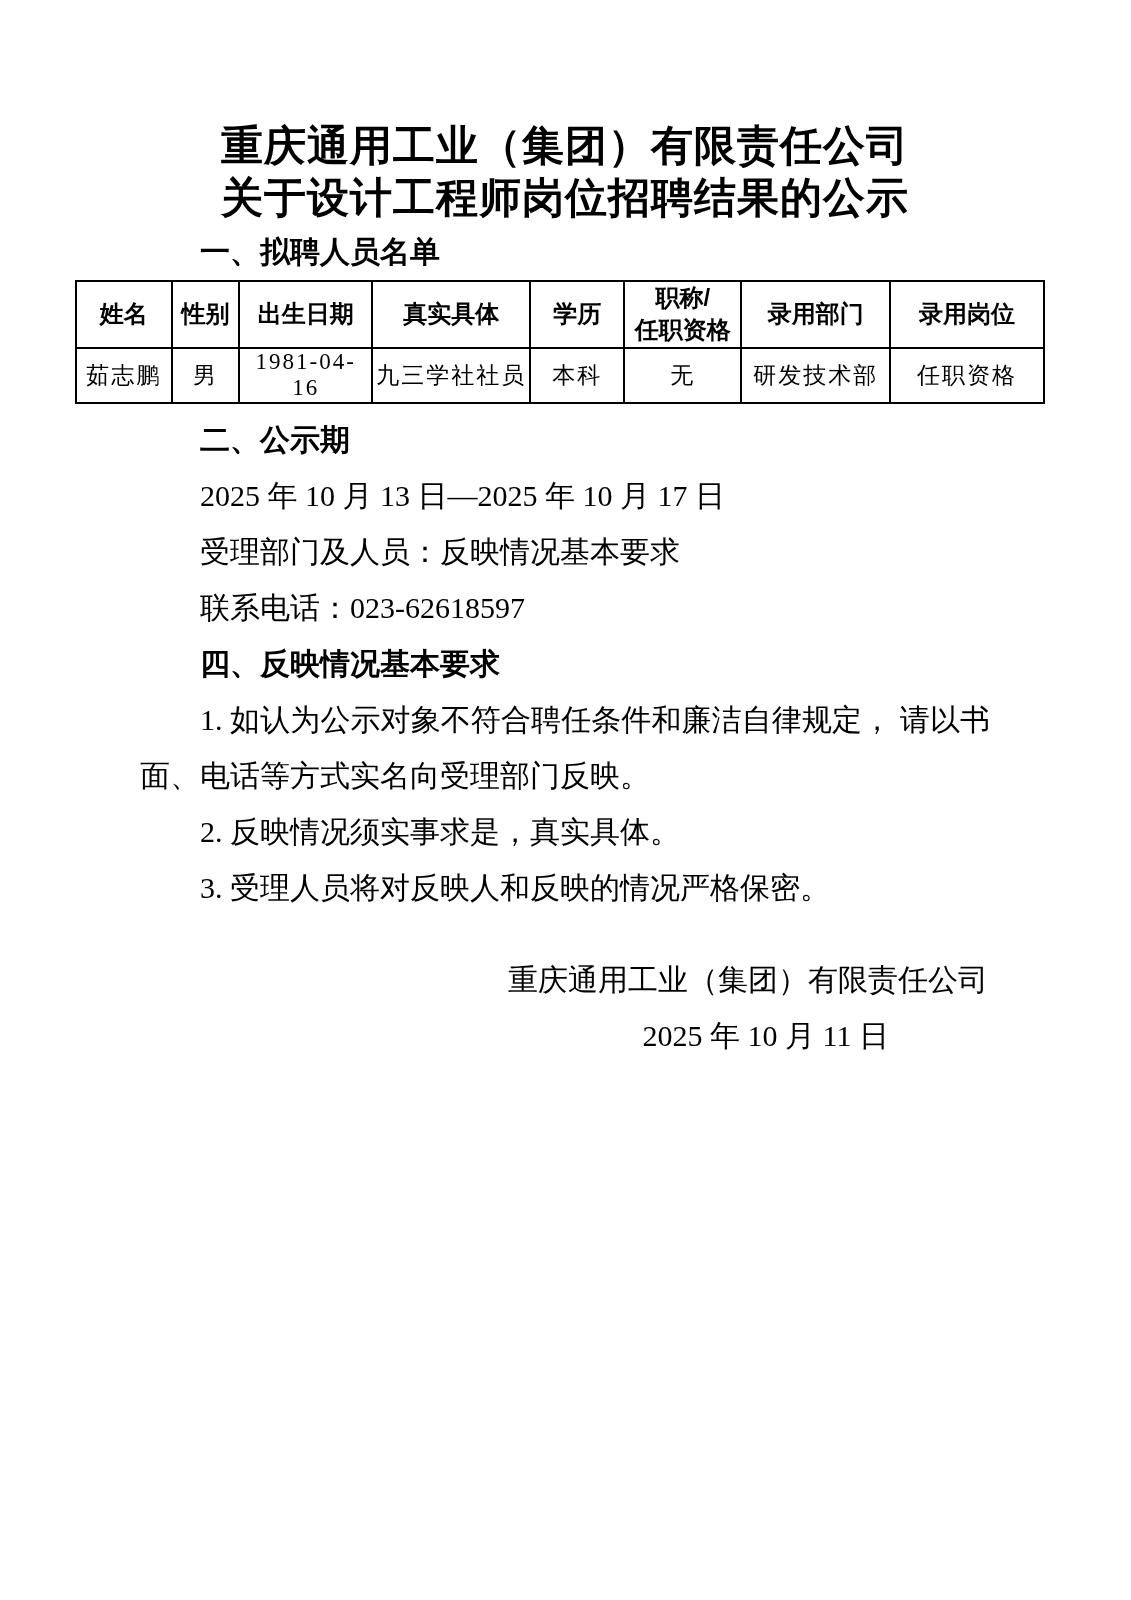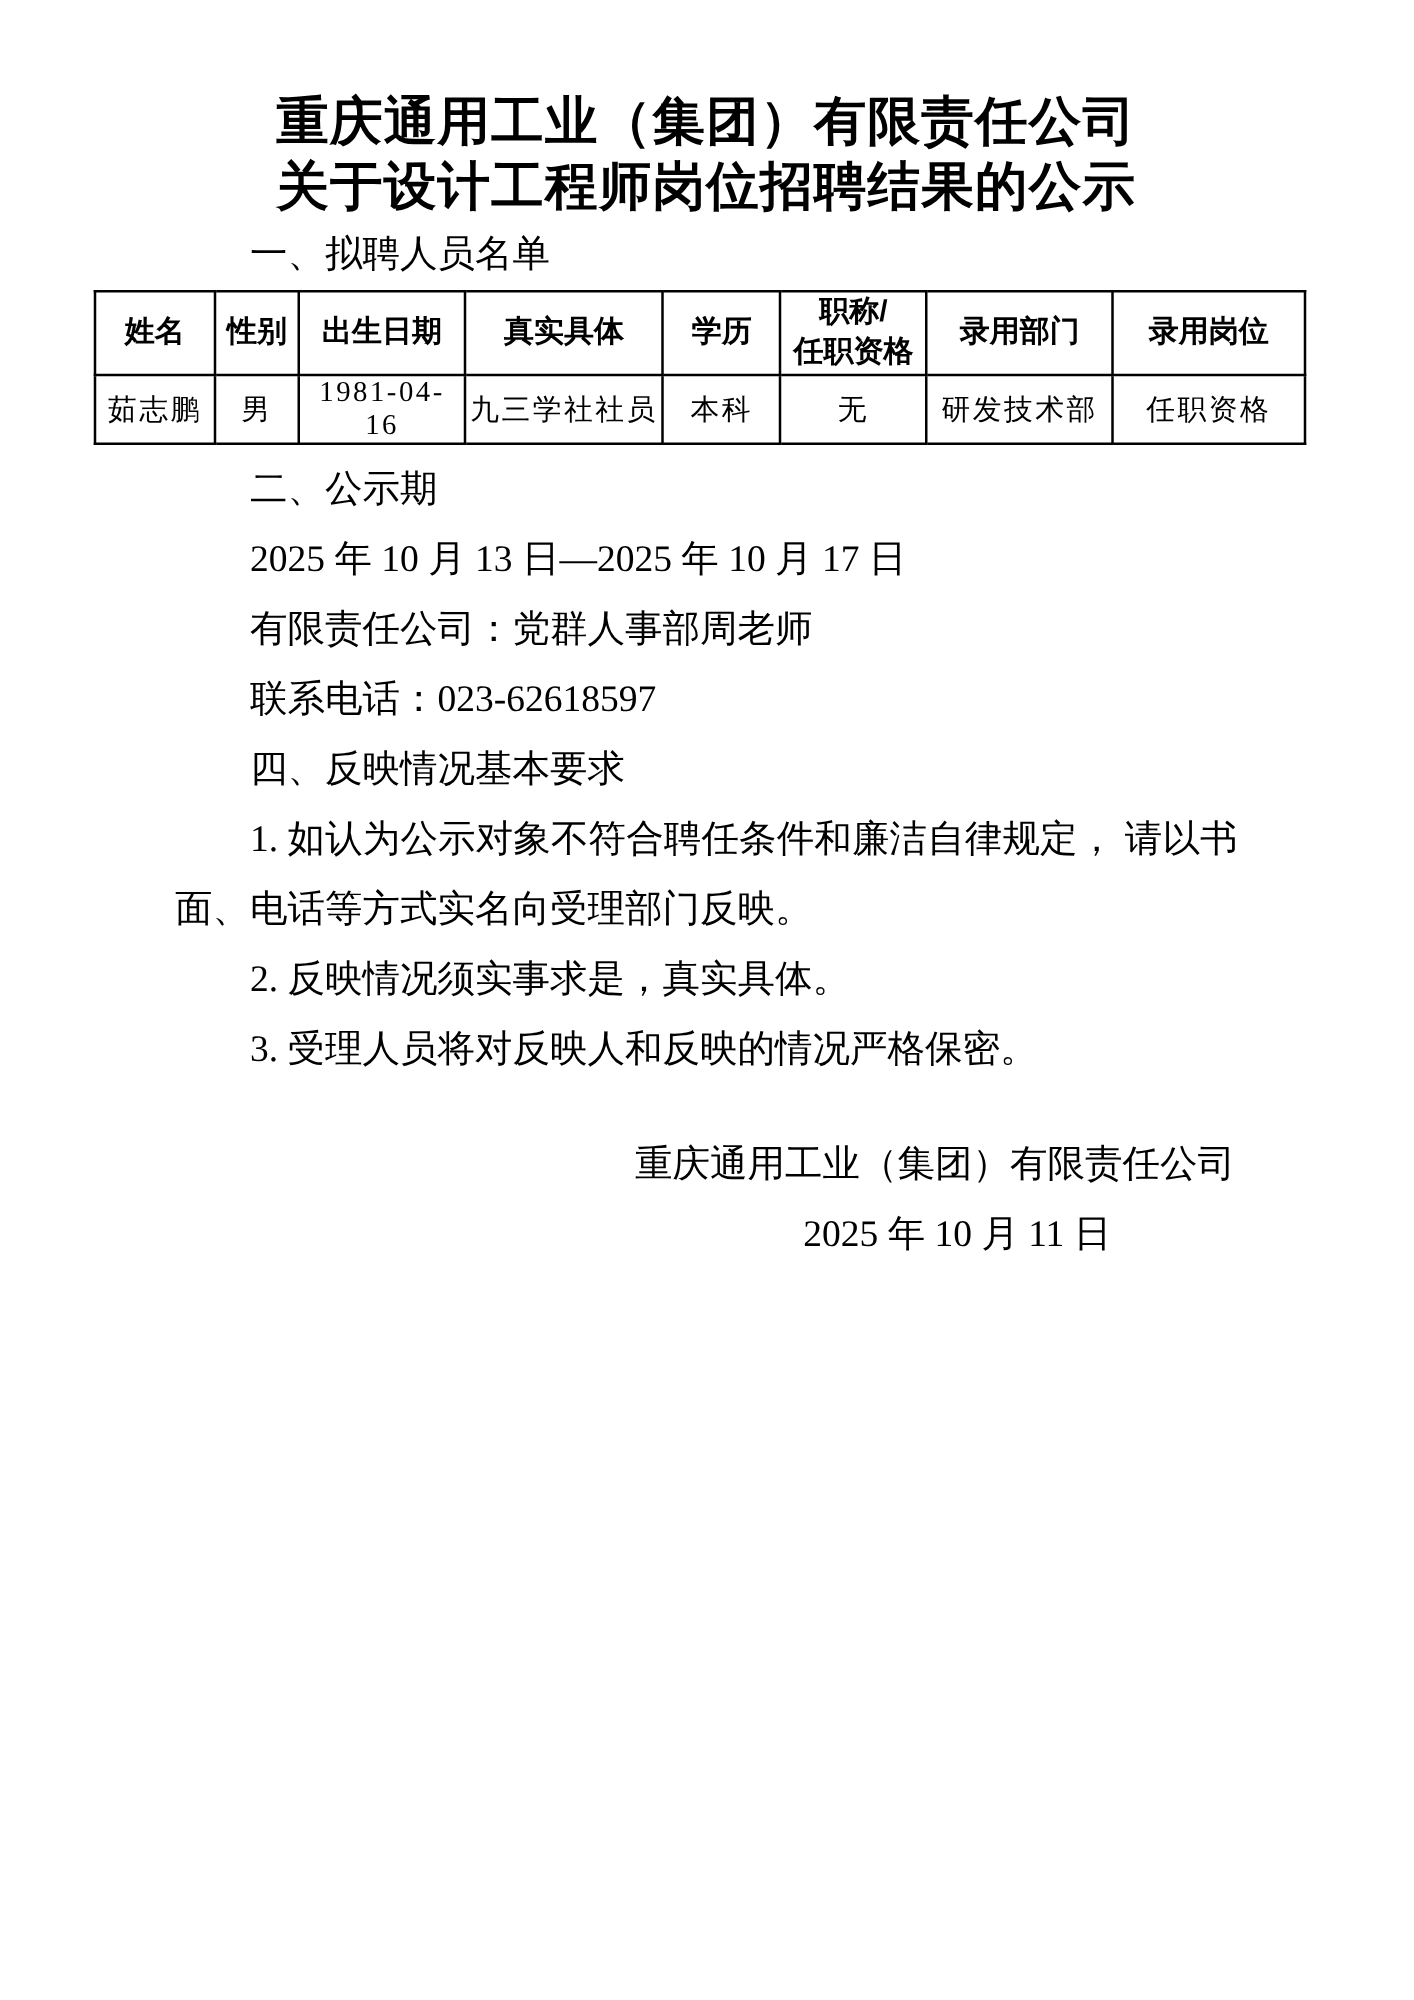--- a/index.html
+++ b/index.html
@@ -8,21 +8,21 @@
     background: #ffffff;
   }
   .doc {
     position: relative;
     width: 1131px;
     height: 1560px;
     background: #ffffff;
     color: #000000;
     font-family: "Liberation Serif", "DejaVu Serif", serif;
     box-sizing: border-box;
-    padding: 72px 141px 0 140px;
+    padding: 120px 141px 0 140px;
     overflow: hidden;
   }
   .title-line {
     font-size: 42px;
     font-weight: bold;
     text-align: center;
     line-height: 52px;
     font-family: "Liberation Serif", "DejaVu Serif", serif;
     letter-spacing: 1px;
   }
@@ -30,21 +30,21 @@
     margin: 72px 0 0 0;
     font-size: 30px;
     line-height: 56px;
     text-align: justify;
     text-indent: 2em;
   }
   .sec-heading {
     margin: 0;
     padding-left: 60px;
     font-family: "Liberation Sans", "DejaVu Sans", sans-serif;
-    font-weight: normal;
+    font-weight: bold;
     font-size: 30px;
     line-height: 56px;
   }
   .sec-heading.after-table { margin-top: 8px; }
   .body-line {
     margin: 0;
     padding-left: 60px;
     font-size: 30px;
     line-height: 56px;
   }
@@ -150,21 +150,21 @@
         <td>无</td>
         <td>研发技术部</td>
         <td>任职资格</td>
       </tr>
     </tbody>
   </table>
 
   <h2 class="sec-heading after-table">二、公示期</h2>
   <p class="body-line">2025 年 10 月 13 日—2025 年 10 月 17 日</p>
 
-  <p class="body-line">有限责任公司：党群人事部周老师</p>
+  <p class="body-line">受理部门及人员：反映情况基本要求</p>
   <p class="body-line">联系电话：023-62618597</p>
 
   <h2 class="sec-heading">四、反映情况基本要求</h2>
   <p class="req-item">1. 如认为公示对象不符合聘任条件和廉洁自律规定， 请以书面、电话等方式实名向受理部门反映。</p>
   <p class="req-item">2. 反映情况须实事求是，真实具体。</p>
   <p class="req-item">3. 受理人员将对反映人和反映的情况严格保密。</p>
 
   <div class="sig-company">重庆通用工业（集团）有限责任公司</div>
   <div class="sig-date">2025 年 10 月 11 日</div>
 

